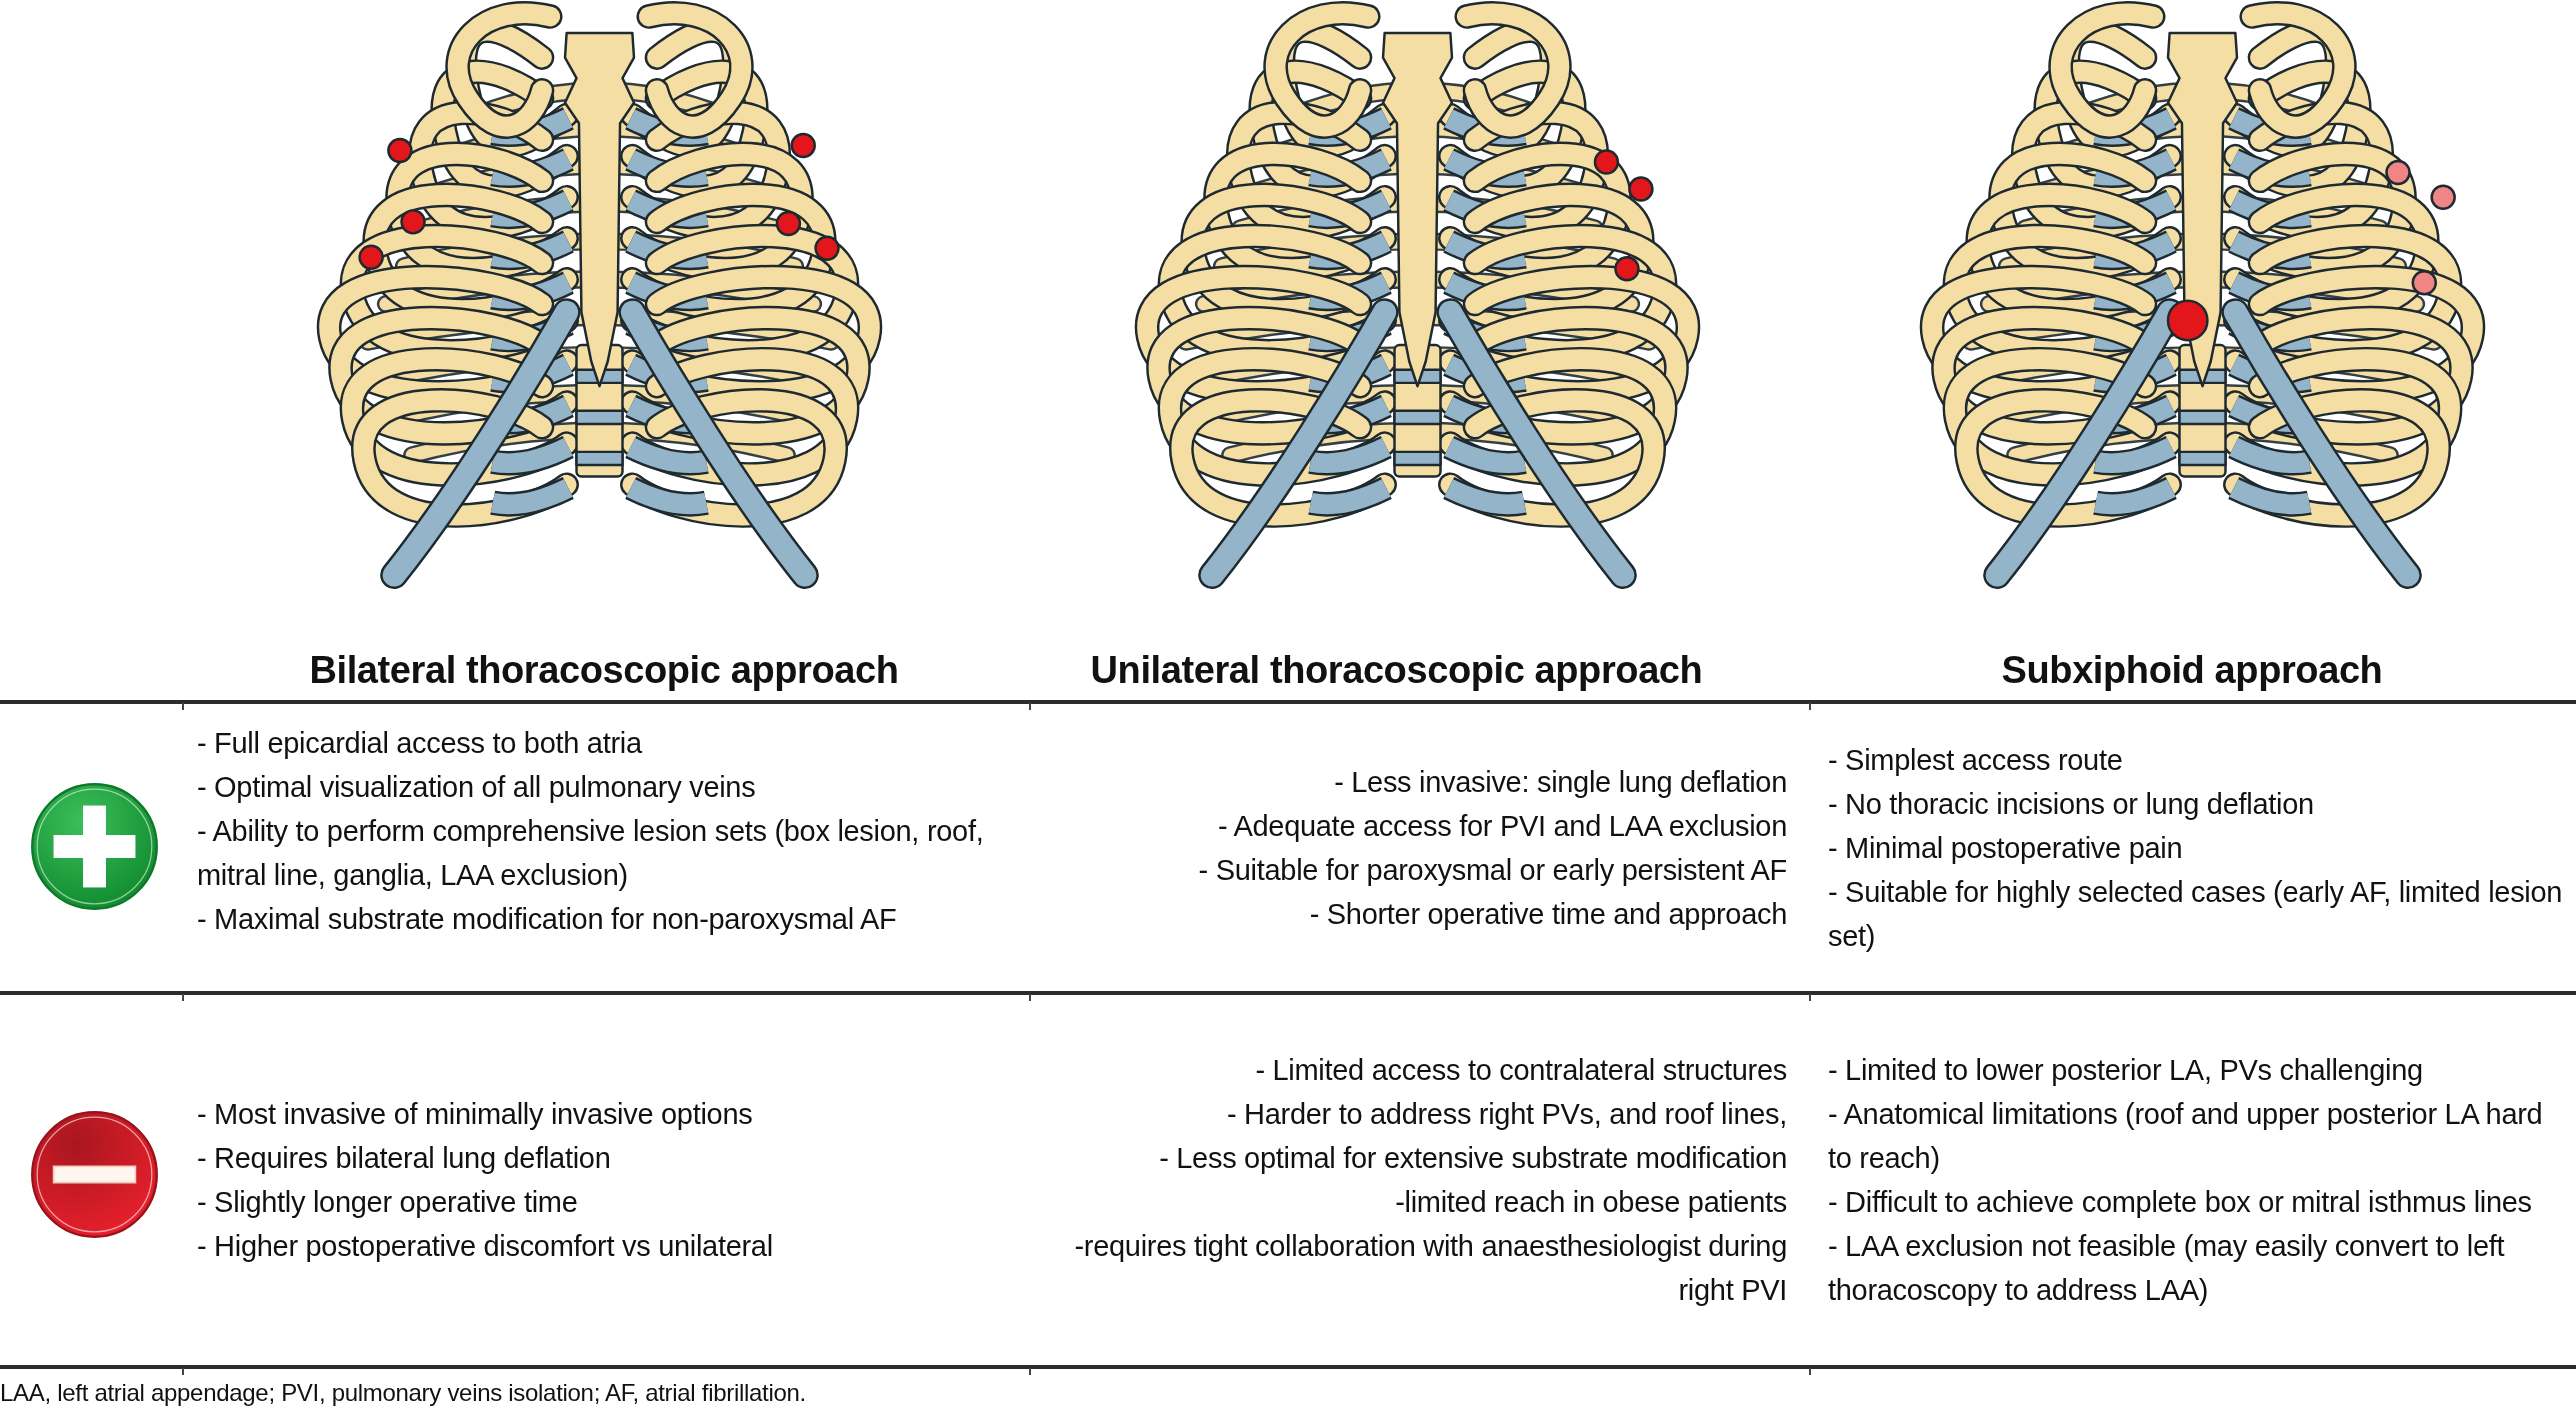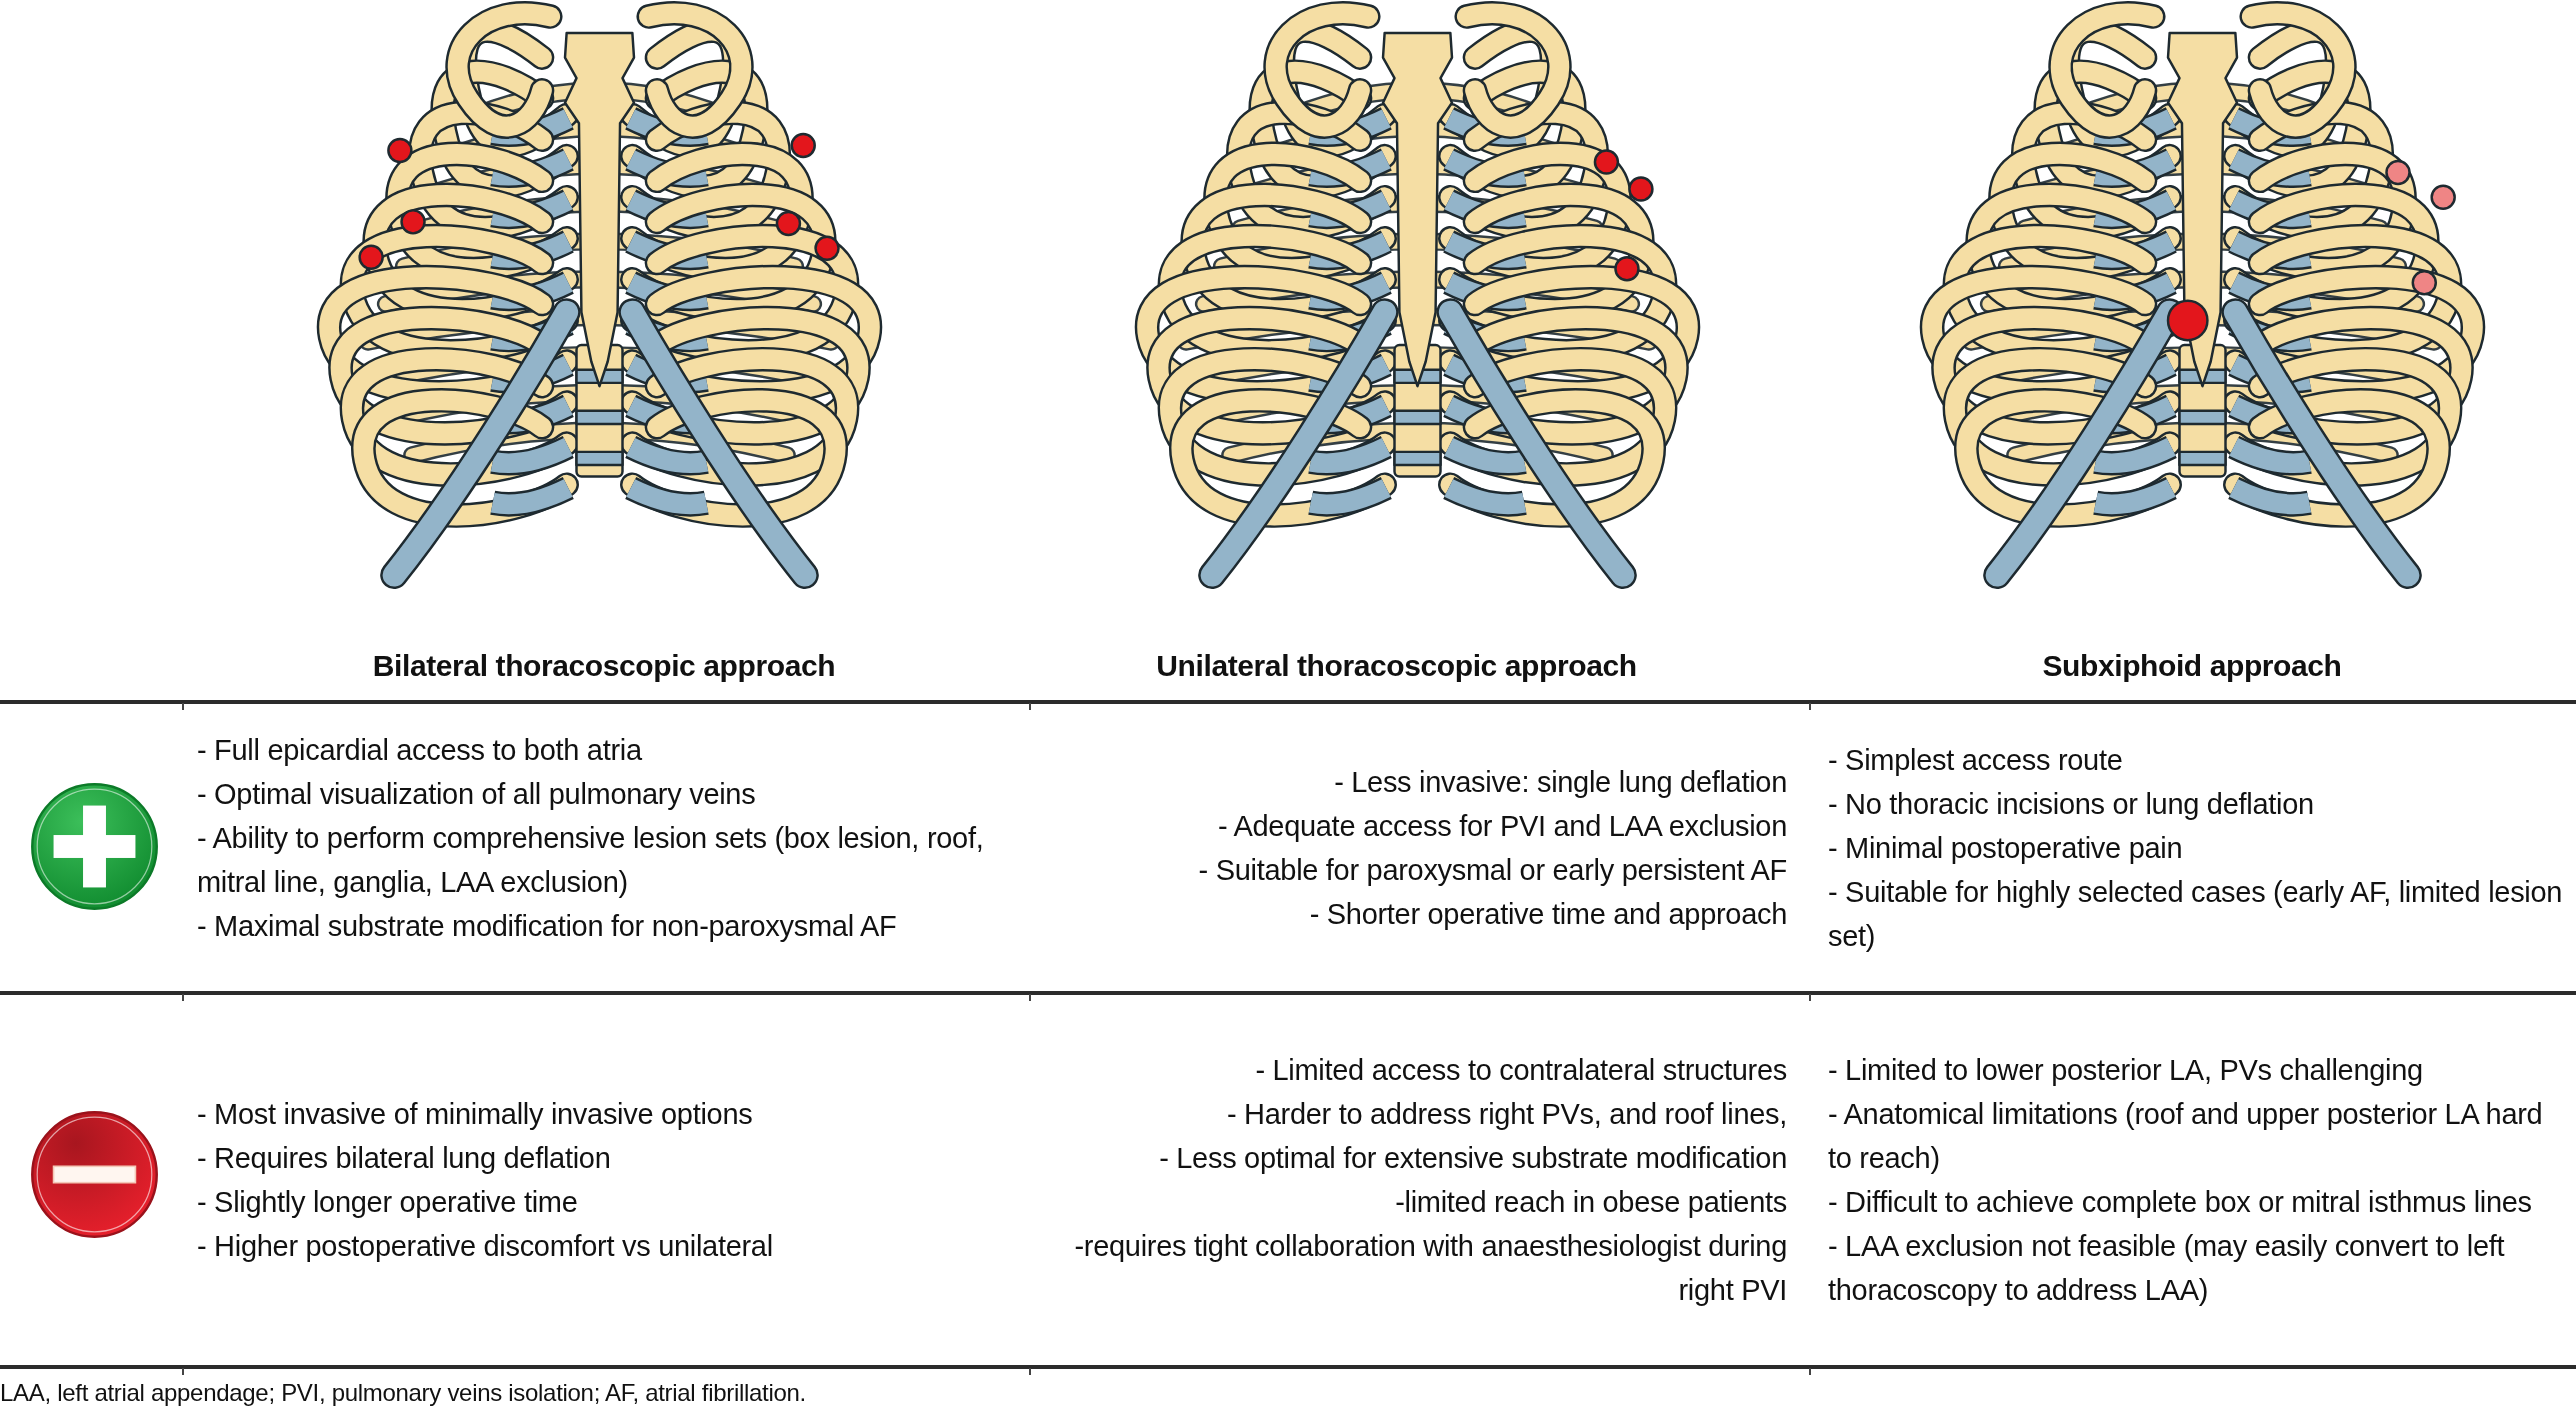--- a/index.html
+++ b/index.html
@@ -6,42 +6,42 @@
   body { width: 2576px; height: 1425px; position: relative; overflow: hidden;
          font-family: "Liberation Sans", sans-serif; color: #111; }
 
   .figures { position: absolute; left: 0; top: 0; width: 2576px; height: 608px; }
   .ribcage { position: absolute; top: 0; width: 575px; height: 608px; }
   .ribcage svg { width: 100%; height: 100%; display: block; }
   #cage-0 { left: 312px; }
   #cage-1 { left: 1130px; }
   #cage-2 { left: 1915px; }
 
-  .col-header { position: absolute; top: 649px; font-weight: bold; font-size: 30px;
+  .col-header { position: absolute; top: 649px; font-weight: bold; font-size: 38px;
                 text-align: center; letter-spacing: -0.4px; }
   #hdr-0 { left: 181px; width: 846px; }
   #hdr-1 { left: 1006px; width: 781px; }
   #hdr-2 { left: 1808px; width: 768px; }
 
   .hline { position: absolute; left: 0; width: 2576px; height: 4.1px; background: #2b2b2b; }
   #line-top { top: 700px; }
   #line-mid { top: 991px; }
   #line-bot { top: 1365px; }
 
   .tick { position: absolute; width: 1.6px; height: 6.6px; background: #444; }
 
   .cell { position: absolute; font-size: 29px; line-height: 44px; letter-spacing: -0.3px;
           display: flex; flex-direction: column; justify-content: center; }
   .cell .item { display: block; }
   .pros { top: 704px; height: 287px; }
   .cons { top: 995px; height: 370px; }
   .c0 { left: 197px; width: 822px; }
   .c1 { left: 1031px; width: 756px; text-align: right; }
   .c2 { left: 1828px; width: 740px; }
-  .pros.c0 { justify-content: flex-start; padding-top: 24px; }
+  .pros.c0 { justify-content: flex-start; padding-top: 17px; }
 
   .badge { position: absolute; left: 29px; width: 131px; height: 131px; border-radius: 50%; }
   .badge svg { width: 100%; height: 100%; display: block; }
   #plus-badge { top: 781px; }
   #minus-badge { top: 1109px; }
 
   .footnote { position: absolute; left: 0; top: 1379px; font-size: 24px; letter-spacing: -0.3px; }
 </style>
 </head>
 <body>

